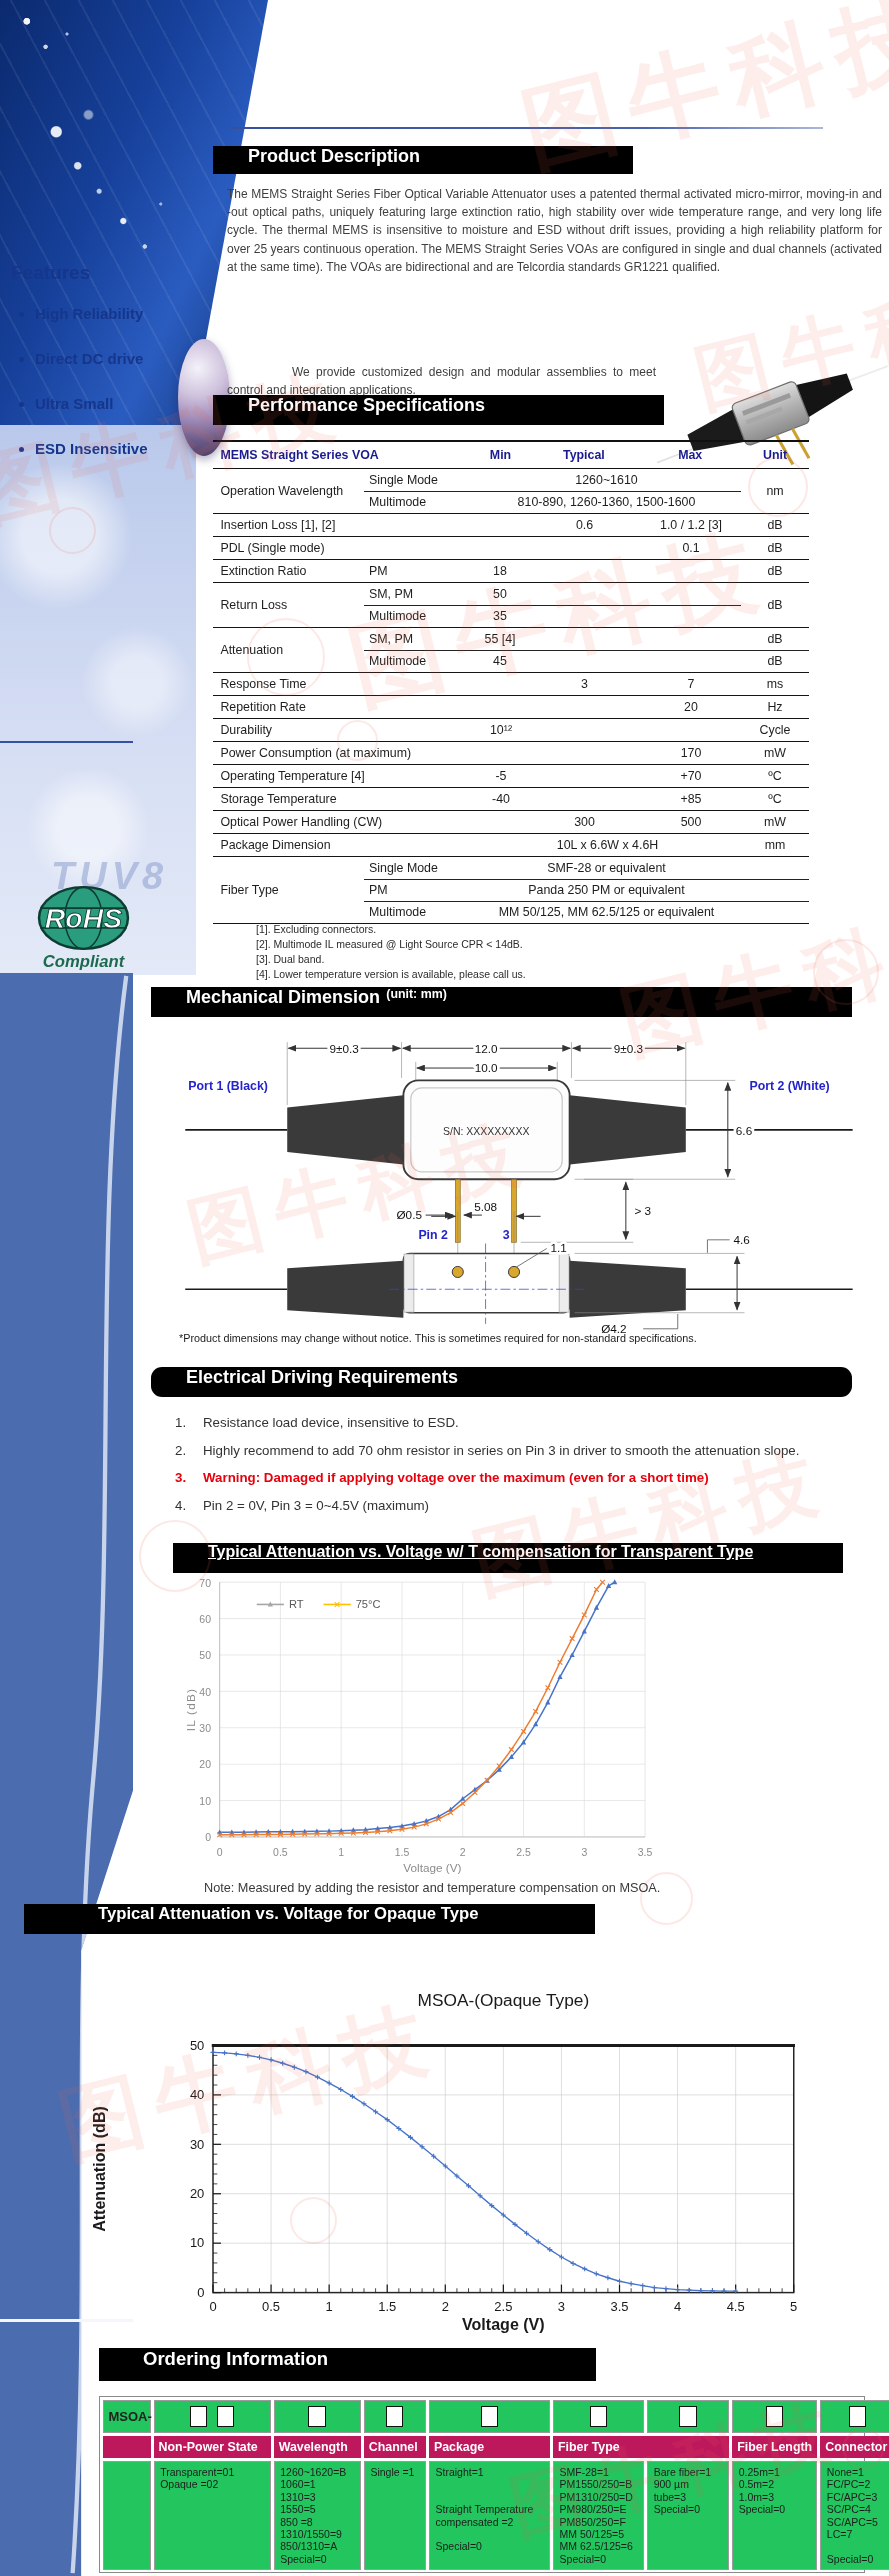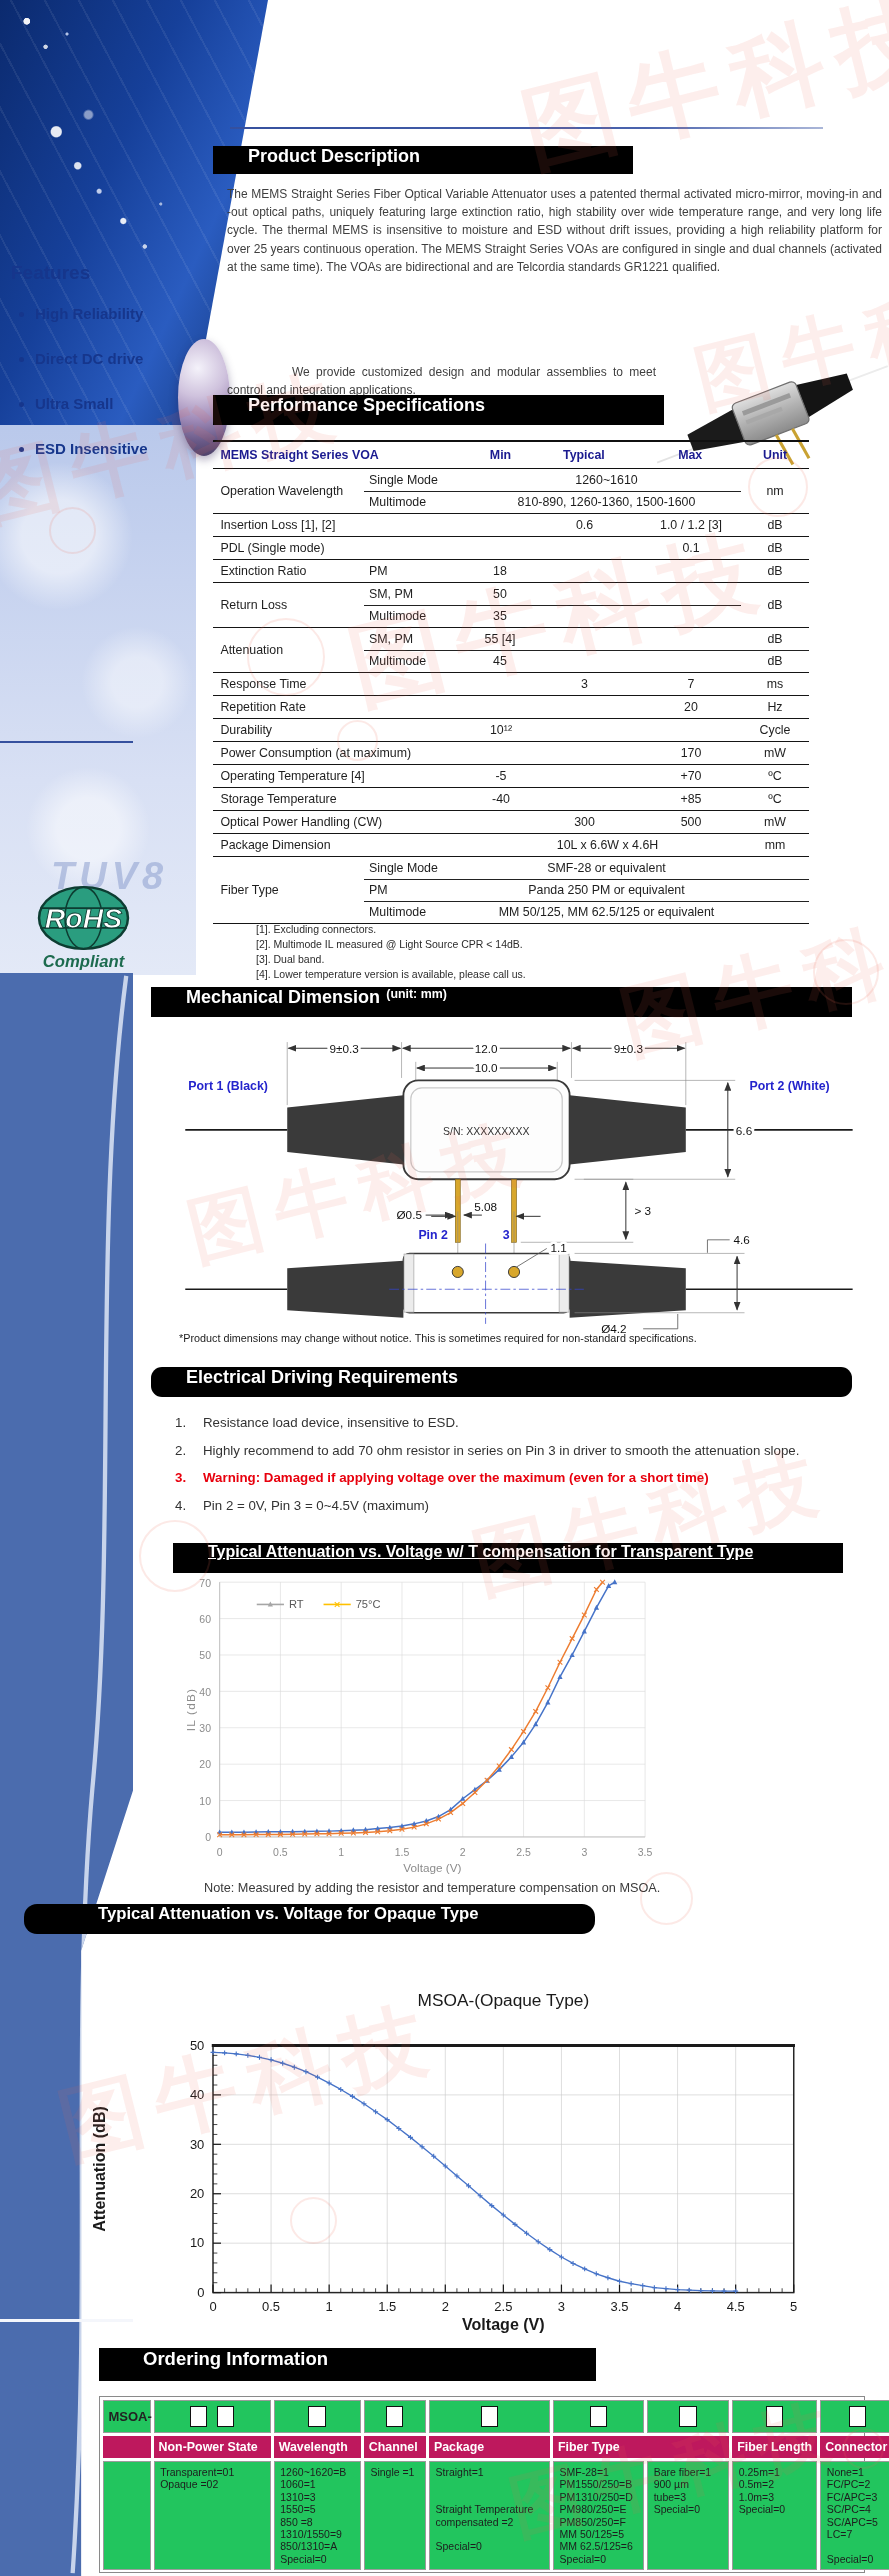--- a/index.html
+++ b/index.html
@@ -607,21 +607,21 @@
       <path d="M138 41.4L142.2 49.4L133.8 49.4Z" fill="#a6a6a6"></path>
       <text x="168" y="52" font-size="18" fill="#595959">RT</text>
       <line x1="224" y1="46" x2="268" y2="46" stroke="#ffc000" stroke-width="2.6"></line>
       <path d="M242.2 42.2L249.8 49.8M242.2 49.8L249.8 42.2" stroke="#ffc000" stroke-width="1.8" fill="none"></path>
       <text x="276" y="52" font-size="18" fill="#595959">75°C</text>
       <text x="16" y="216" text-anchor="middle" font-size="19" fill="#8c8c8c" font-weight="normal" transform="rotate(-90 16 216)" letter-spacing="2">IL (dB)</text>
       <text x="400" y="478" text-anchor="middle" font-size="19" fill="#8c8c8c" font-weight="normal">Voltage (V)</text>
     </svg>
   <div class="chart-note" style="left:204px;top:1881px;">Note: Measured by adding the resistor and temperature compensation on MSOA.</div>
 
-  <div class="secbar" style="left:24px;top:1904px;width:571px;height:30px;padding-left:74px;font-size:16.7px;border-radius:13px;">
+  <div class="secbar" style="left:24px;top:1904px;width:571px;height:30px;padding-left:74px;font-size:16.7px;">
     <span>Typical Attenuation vs. Voltage for Opaque Type</span>
   </div>
   <svg id="chart2" class="abs" style="left:74px;top:1965px;" width="729" height="371" viewBox="0 0 1180 600">
       <line x1="225" y1="130" x2="225" y2="530" stroke="#c9c9c9" stroke-width="1"></line>
       <line x1="319" y1="130" x2="319" y2="530" stroke="#c9c9c9" stroke-width="1"></line>
       <line x1="413" y1="130" x2="413" y2="530" stroke="#c9c9c9" stroke-width="1"></line>
       <line x1="507" y1="130" x2="507" y2="530" stroke="#c9c9c9" stroke-width="1"></line>
       <line x1="601" y1="130" x2="601" y2="530" stroke="#c9c9c9" stroke-width="1"></line>
       <line x1="695" y1="130" x2="695" y2="530" stroke="#c9c9c9" stroke-width="1"></line>
       <line x1="789" y1="130" x2="789" y2="530" stroke="#c9c9c9" stroke-width="1"></line>

